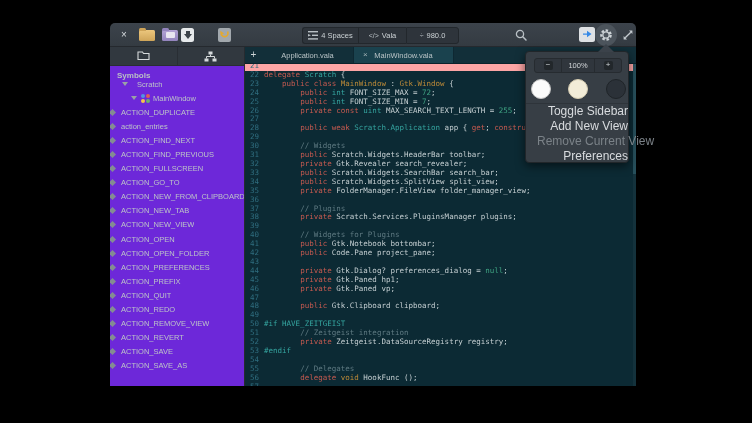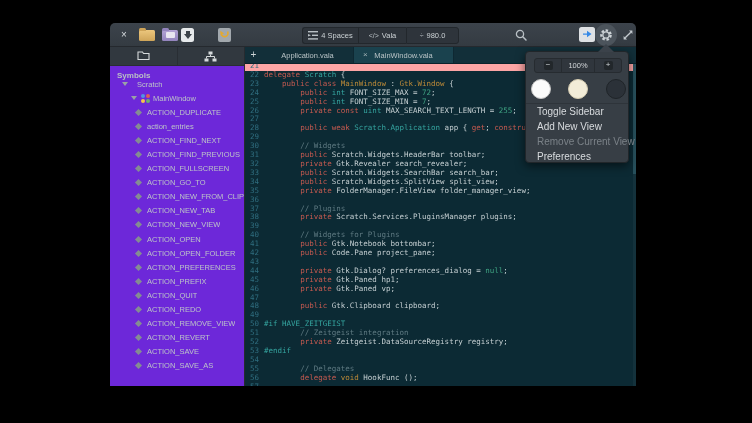--- a/index.html
+++ b/index.html
@@ -50,21 +50,21 @@
     border-right:1px solid #262b30;box-sizing:border-box;overflow:hidden;}
   .side-tabs{height:18px;display:flex;background:#31383f;border-bottom:1px solid #292e34;}
   .side-tab{flex:1;display:flex;align-items:center;justify-content:center;}
   .side-tab + .side-tab{border-left:1px solid #292e34;}
   .symbols-header{margin:5px 0 0 7px;font-size:8px;font-weight:bold;color:#bac0c4;}
   .tree{position:absolute;left:0;top:30px;right:0;bottom:0;overflow:hidden;}
   .trow{height:14.1px;display:flex;align-items:center;color:#bdc4c8;font-size:7.5px;
     white-space:nowrap;overflow:hidden;}
   .trow.lv0{padding-left:12px;}
   .trow.lv1{padding-left:21px;}
-  .trow.lv2{padding-left:26px;}
+  .trow.lv2{}
   .exp{width:0;height:0;border-left:3.5px solid transparent;border-right:3.5px solid transparent;
     border-top:4.5px solid #9aa1a7;margin-right:9px;flex:none;}
   .lv1 .exp{margin-right:4px;}
   .cicon{width:9px;height:9px;position:relative;margin-right:3px;flex:none;}
   .cicon i{position:absolute;width:4px;height:4px;border-radius:50%;}
   .cicon .q1{left:0;top:0;background:#5294e2;}
   .cicon .q2{right:0;top:0;background:#dd5e56;}
   .cicon .q3{left:0;bottom:0;background:#f6c24c;}
   .cicon .q4{right:0;bottom:0;background:#68b06e;}
   .dia{width:5px;height:5px;background:#848c92;transform:rotate(45deg);margin-right:6px;flex:none;}
@@ -108,21 +108,21 @@
   .zbtn .sq{width:9px;height:9px;background:#22272b;border-radius:2px;color:#cfd4d7;
     font-size:8px;line-height:8px;text-align:center;}
   .zval{flex:1;color:#d3d7da;font-size:7.5px;display:flex;align-items:center;justify-content:center;
     border-left:1px solid #262b30;border-right:1px solid #262b30;}
   .sch{position:absolute;top:27px;width:20px;height:20px;border-radius:50%;box-sizing:border-box;}
   .sch.light{left:5px;background:#fbfbfb;border:1px solid #c6c6c6;}
   .sch.sepia{left:42px;background:#f2ecd8;border:1px solid #d5ccb1;}
   .sch.dark{left:80px;background:#2b3138;border:1px solid #1f2428;}
   .msep{position:absolute;left:0;right:0;top:51px;border-top:1px solid #2e343a;}
   .menu-items{position:absolute;left:0;top:52px;right:0;}
-  .mitem{height:15px;line-height:15px;padding-left:11px;font-size:10px;color:#d8dbde;white-space:nowrap;}
+  .mitem{height:15px;line-height:15px;padding-left:11px;font-size:12px;color:#d8dbde;white-space:nowrap;text-align:right;}
   .mitem.dis{color:#7b8288;}
   svg{display:block;}
 </style>
 </head>
 <body>
 
 <div class="stage">
   <div class="window">
 
     <div class="headerbar">

